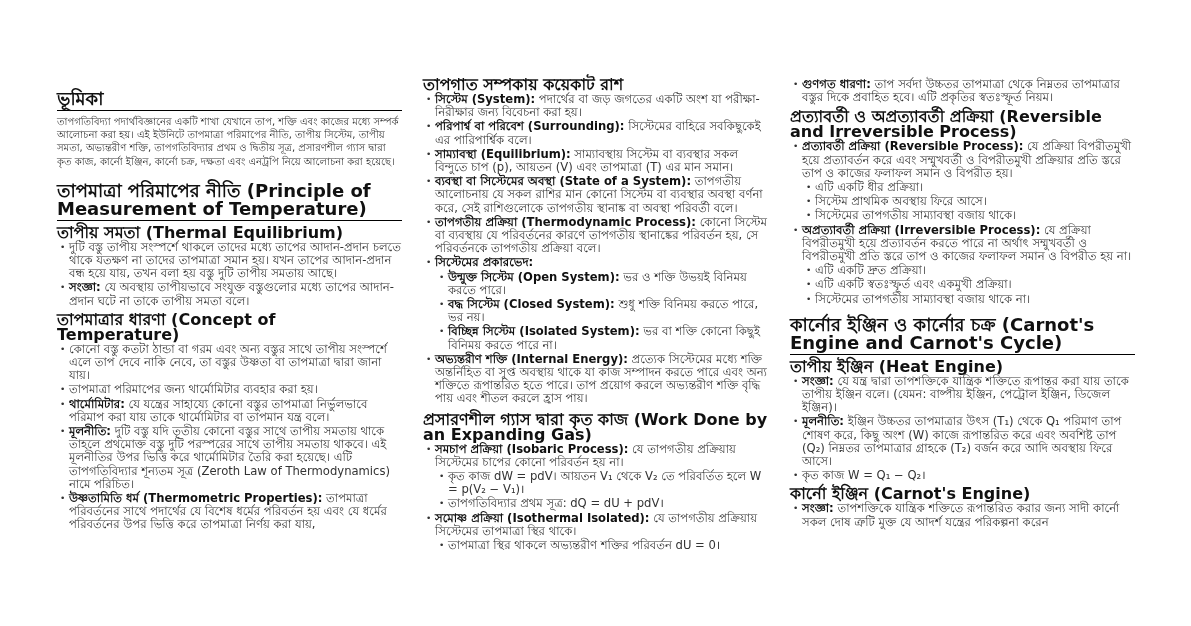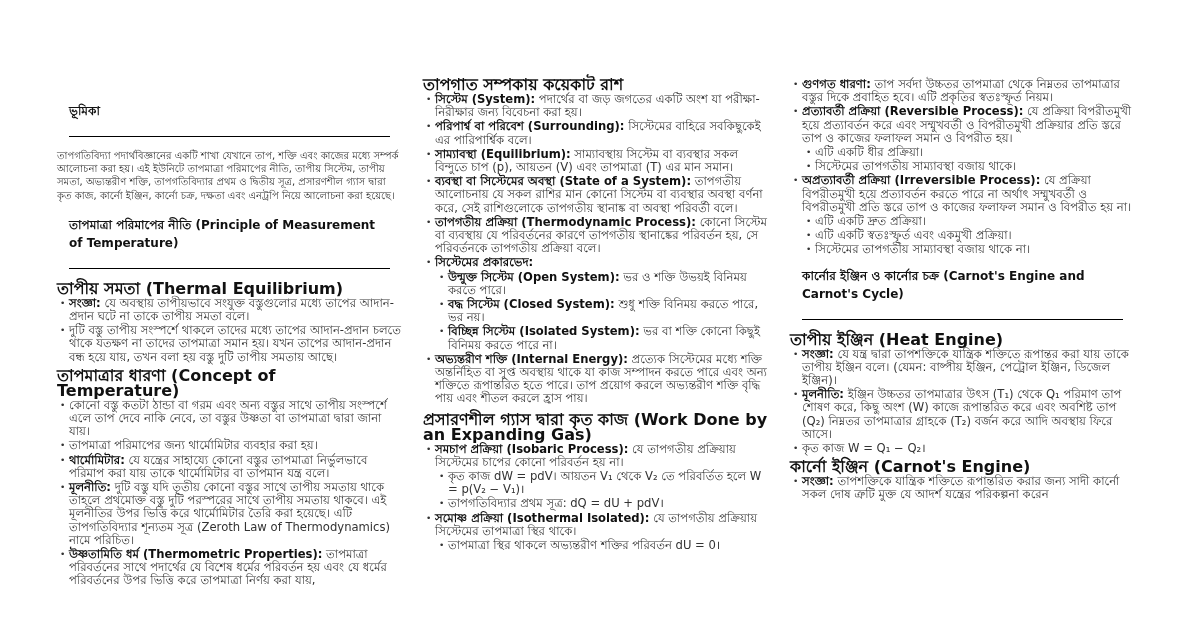--- a/index.html
+++ b/index.html
@@ -6,44 +6,44 @@
   body {
     width: 1191px; height: 626px; overflow: hidden; position: relative;
     color: #111; font-family: "DejaVu Serif", serif;
   }
   .col { position: absolute; top: 0; width: 345px; }
   #col1 { left: 57px; top: 90px; }
   #col2 { left: 423px; top: 77px; }
   #col3 { left: 790px; top: 77px; }
   .bn { font-family: "DejaVu Sans", sans-serif; }
   .h2 {
-    font-size: 12px; font-weight: bold; line-height: 18px; margin: 12px;
-    padding-bottom: 16px; border-bottom: 1.5px solid #000;
+    font-size: 18px; font-weight: bold; line-height: 18px; margin: 0;
+    padding-bottom: 2px; border-bottom: 1.5px solid #000;
   }
   .h3 { font-size: 16px; font-weight: bold; line-height: 15px; margin: 4px 0 1px 0; }
   .para { font-size: 10px; line-height: 13.2px; color: #333; margin: 4px 0 0 0; }
   ul { margin: 0; padding: 0 0 0 12px; list-style: none; }
   li { position: relative; font-size: 11.6px; line-height: 13.2px; color: #333; margin: 1px 0; }
   li::before { content: "•"; position: absolute; left: -9px; color: #333; font-size: 9px; }
   ul ul { padding-left: 13px; }
   .term { font-weight: bold; color: #111; }
 </style>
 </head>
 <body>
 
 <div class="col bn" id="col1">
   <h2 class="h2">ভূমিকা</h2>
   <p class="para">তাপগতিবিদ্যা পদার্থবিজ্ঞানের একটি শাখা যেখানে তাপ, শক্তি এবং কাজের মধ্যে সম্পর্ক আলোচনা করা হয়। এই ইউনিটে তাপমাত্রা পরিমাপের নীতি, তাপীয় সিস্টেম, তাপীয় সমতা, অভ্যন্তরীণ শক্তি, তাপগতিবিদ্যার প্রথম ও দ্বিতীয় সূত্র, প্রসারণশীল গ্যাস দ্বারা কৃত কাজ, কার্নো ইঞ্জিন, কার্নো চক্র, দক্ষতা এবং এনট্রপি নিয়ে আলোচনা করা হয়েছে।</p>
 
   <h2 class="h2" style="margin-top:14px">তাপমাত্রা পরিমাপের নীতি (Principle of Measurement of Temperature)</h2>
 
   <div class="h3">তাপীয় সমতা (Thermal Equilibrium)</div>
   <ul>
+    <li><span>দুটি বস্তু তাপীয় সংস্পর্শে থাকলে তাদের মধ্যে তাপের আদান-প্রদান চলতে থাকে যতক্ষণ না তাদের তাপমাত্রা সমান হয়। যখন তাপের আদান-প্রদান বন্ধ হয়ে যায়, তখন বলা হয় বস্তু দুটি তাপীয় সমতায় আছে।</span></li>
     <li><span class="term">সংজ্ঞা:</span><span> যে অবস্থায় তাপীয়ভাবে সংযুক্ত বস্তুগুলোর মধ্যে তাপের আদান-প্রদান ঘটে না তাকে তাপীয় সমতা বলে।</span></li>
-    <li><span>দুটি বস্তু তাপীয় সংস্পর্শে থাকলে তাদের মধ্যে তাপের আদান-প্রদান চলতে থাকে যতক্ষণ না তাদের তাপমাত্রা সমান হয়। যখন তাপের আদান-প্রদান বন্ধ হয়ে যায়, তখন বলা হয় বস্তু দুটি তাপীয় সমতায় আছে।</span></li>
   </ul>
 
   <div class="h3">তাপমাত্রার ধারণা (Concept of Temperature)</div>
   <ul>
     <li>কোনো বস্তু কতটা ঠান্ডা বা গরম এবং অন্য বস্তুর সাথে তাপীয় সংস্পর্শে এলে তাপ দেবে নাকি নেবে, তা বস্তুর উষ্ণতা বা তাপমাত্রা দ্বারা জানা যায়।</li>
     <li>তাপমাত্রা পরিমাপের জন্য থার্মোমিটার ব্যবহার করা হয়।</li>
   </ul>
 
   <ul>
     <li><span class="term">থার্মোমিটার:</span><span> যে যন্ত্রের সাহায্যে কোনো বস্তুর তাপমাত্রা নির্ভুলভাবে পরিমাপ করা যায় তাকে থার্মোমিটার বা তাপমান যন্ত্র বলে।</span></li>
@@ -84,24 +84,26 @@
       </ul>
     </li>
   </ul>
 </div>
 
 <div class="col bn" id="col3">
   <ul>
     <li><span class="term">গুণগত ধারণা:</span><span> তাপ সর্বদা উচ্চতর তাপমাত্রা থেকে নিম্নতর তাপমাত্রার বস্তুর দিকে প্রবাহিত হবে। এটি প্রকৃতির স্বতঃস্ফূর্ত নিয়ম।</span></li>
   </ul>
 
+  <div class="h3" style="margin-top:5px">প্রত্যাবর্তী ও অপ্রত্যাবর্তী প্রক্রিয়া (Reversible and Irreversible Process)</div>
   <ul>
     <li><span class="term">প্রত্যাবর্তী প্রক্রিয়া (Reversible Process):</span><span> যে প্রক্রিয়া বিপরীতমুখী হয়ে প্রত্যাবর্তন করে এবং সম্মুখবর্তী ও বিপরীতমুখী প্রক্রিয়ার প্রতি স্তরে তাপ ও কাজের ফলাফল সমান ও বিপরীত হয়।</span>
       <ul>
         <li>এটি একটি ধীর প্রক্রিয়া।</li>
+        <li>সিস্টেম প্রাথমিক অবস্থায় ফিরে আসে।</li>
         <li>সিস্টেমের তাপগতীয় সাম্যাবস্থা বজায় থাকে।</li>
       </ul>
     </li>
     <li><span class="term">অপ্রত্যাবর্তী প্রক্রিয়া (Irreversible Process):</span><span> যে প্রক্রিয়া বিপরীতমুখী হয়ে প্রত্যাবর্তন করতে পারে না অর্থাৎ সম্মুখবর্তী ও বিপরীতমুখী প্রতি স্তরে তাপ ও কাজের ফলাফল সমান ও বিপরীত হয় না।</span>
       <ul>
         <li>এটি একটি দ্রুত প্রক্রিয়া।</li>
         <li>এটি একটি স্বতঃস্ফূর্ত এবং একমুখী প্রক্রিয়া।</li>
         <li>সিস্টেমের তাপগতীয় সাম্যাবস্থা বজায় থাকে না।</li>
       </ul>
     </li>

